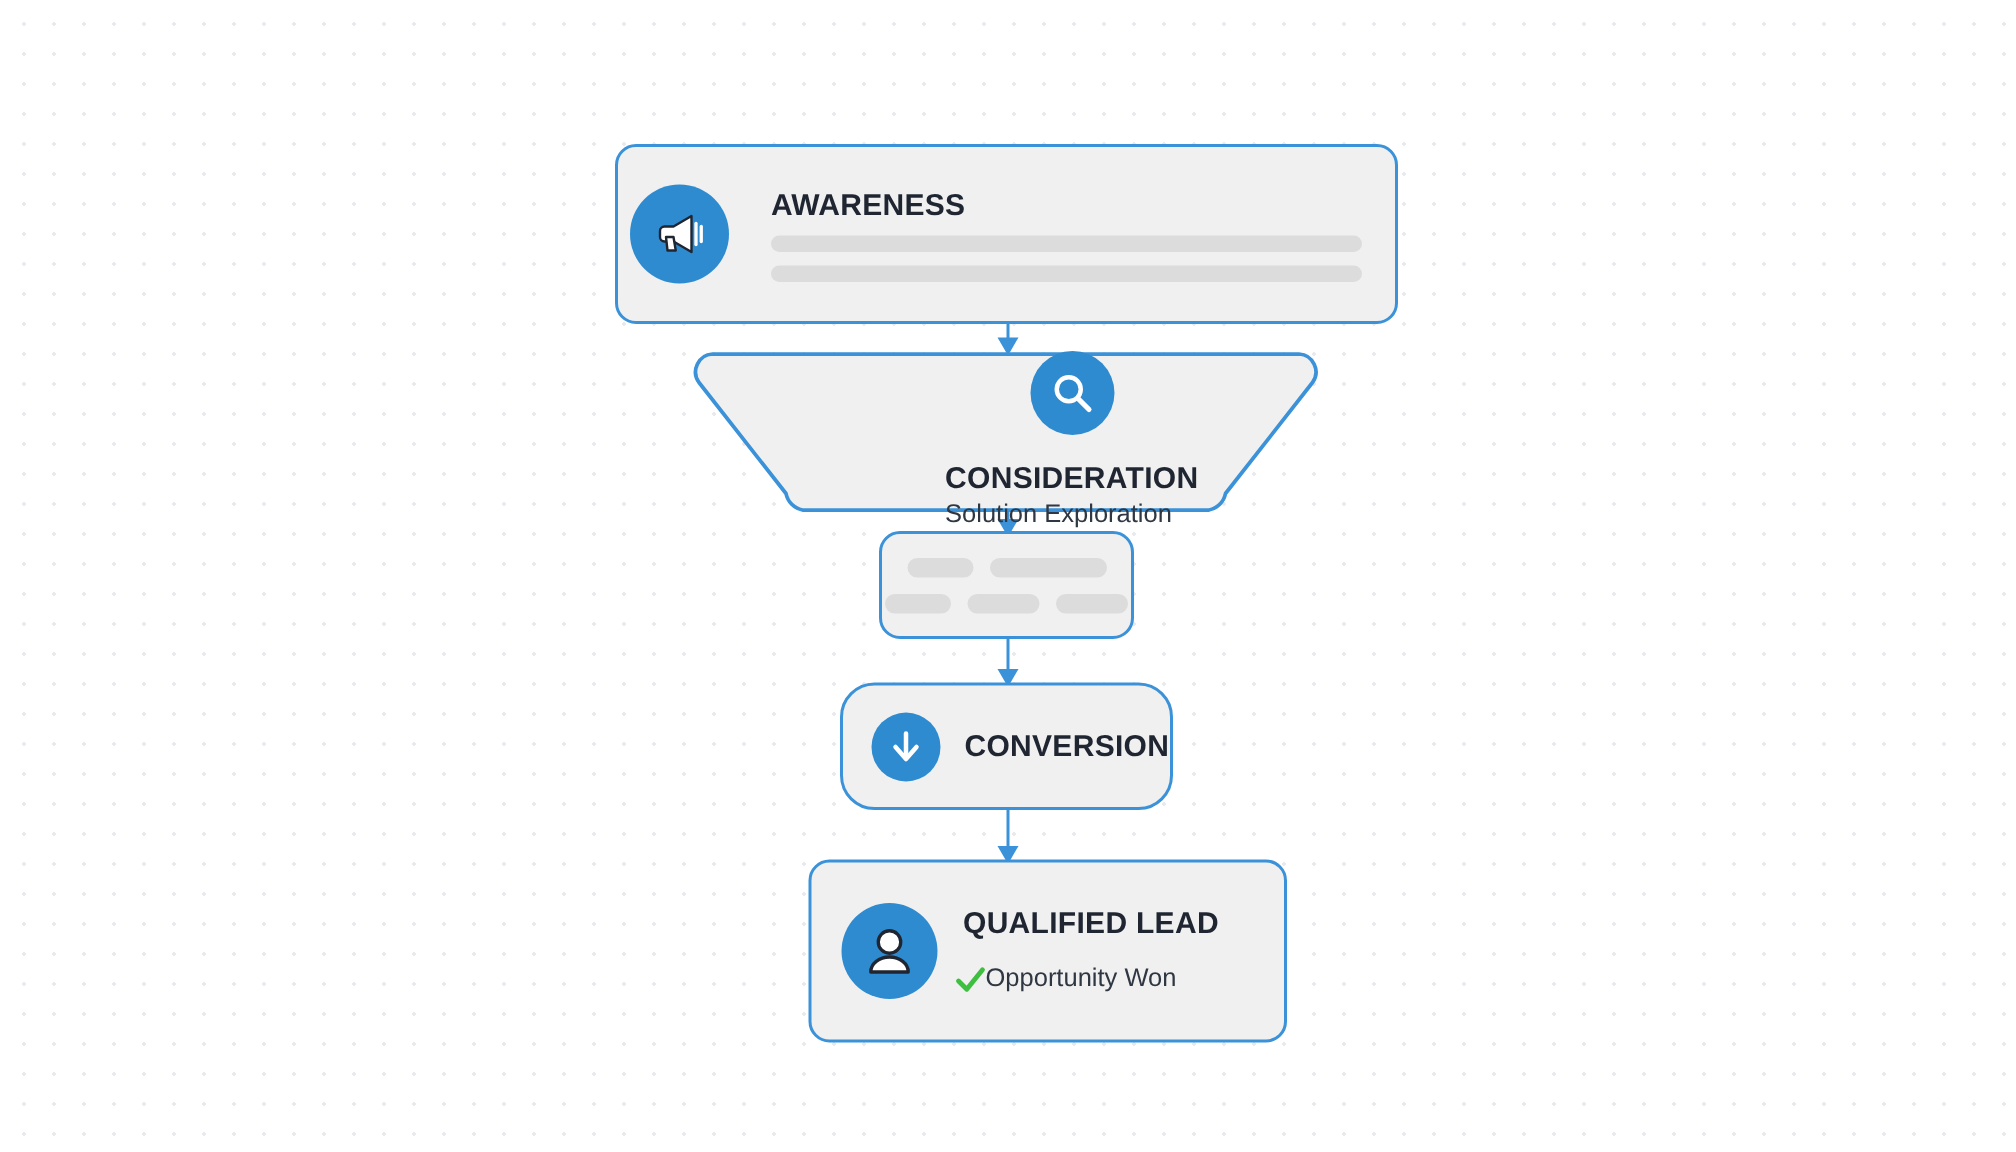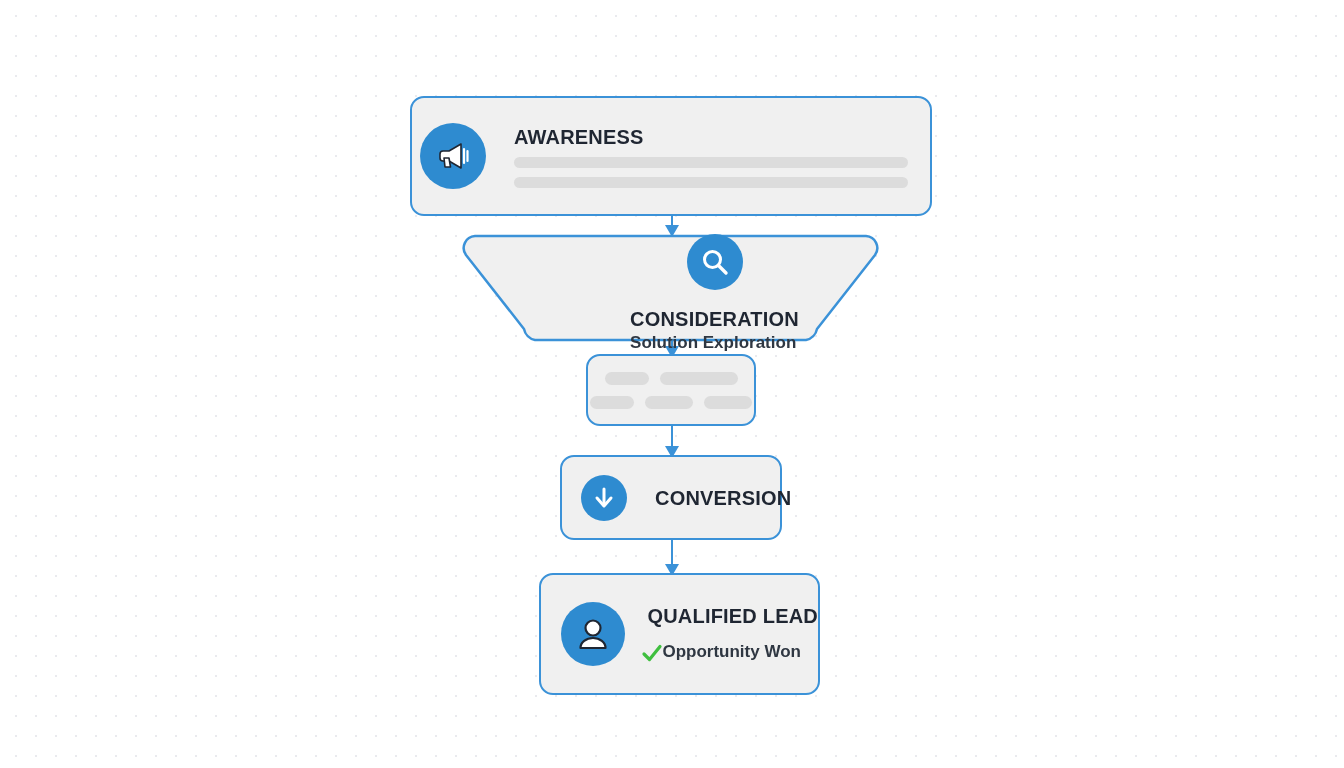--- a/index.html
+++ b/index.html
@@ -96,21 +96,20 @@
     display: flex;
     flex-direction: column;
     justify-content: center;
     gap: 3px;
   }
   .node-sub {
     font-size: 17px;
     color: #2f3742;
     line-height: 1.2;
     white-space: nowrap;
-    font-weight: bold;
   }
 
   
   #node-skeleton {
     left: 586px;
     top: 354px;
     width: 170px;
     height: 72px;
     flex-direction: column;
     justify-content: center;
@@ -128,32 +127,32 @@
     background: #dcdcdc;
   }
 
   
   #node-conversion {
     left: 560px;
     top: 455px;
     width: 222px;
     height: 85px;
     padding-left: 19px;
-    gap: 28px;
+    gap: 16px;
+    border-radius: 23px;
   }
 
   
   #node-qualified {
     left: 539px;
     top: 573px;
-    width: 281px;
+    width: 319px;
     height: 122px;
     padding-left: 20px;
     gap: 17px;
-    justify-content: space-between;
   }
   .won-line {
     display: flex;
     align-items: center;
     margin-left: -6px;
     margin-top: 12px;
   }
   .check-icon {
     flex: 0 0 auto;
     margin-right: -1px;

